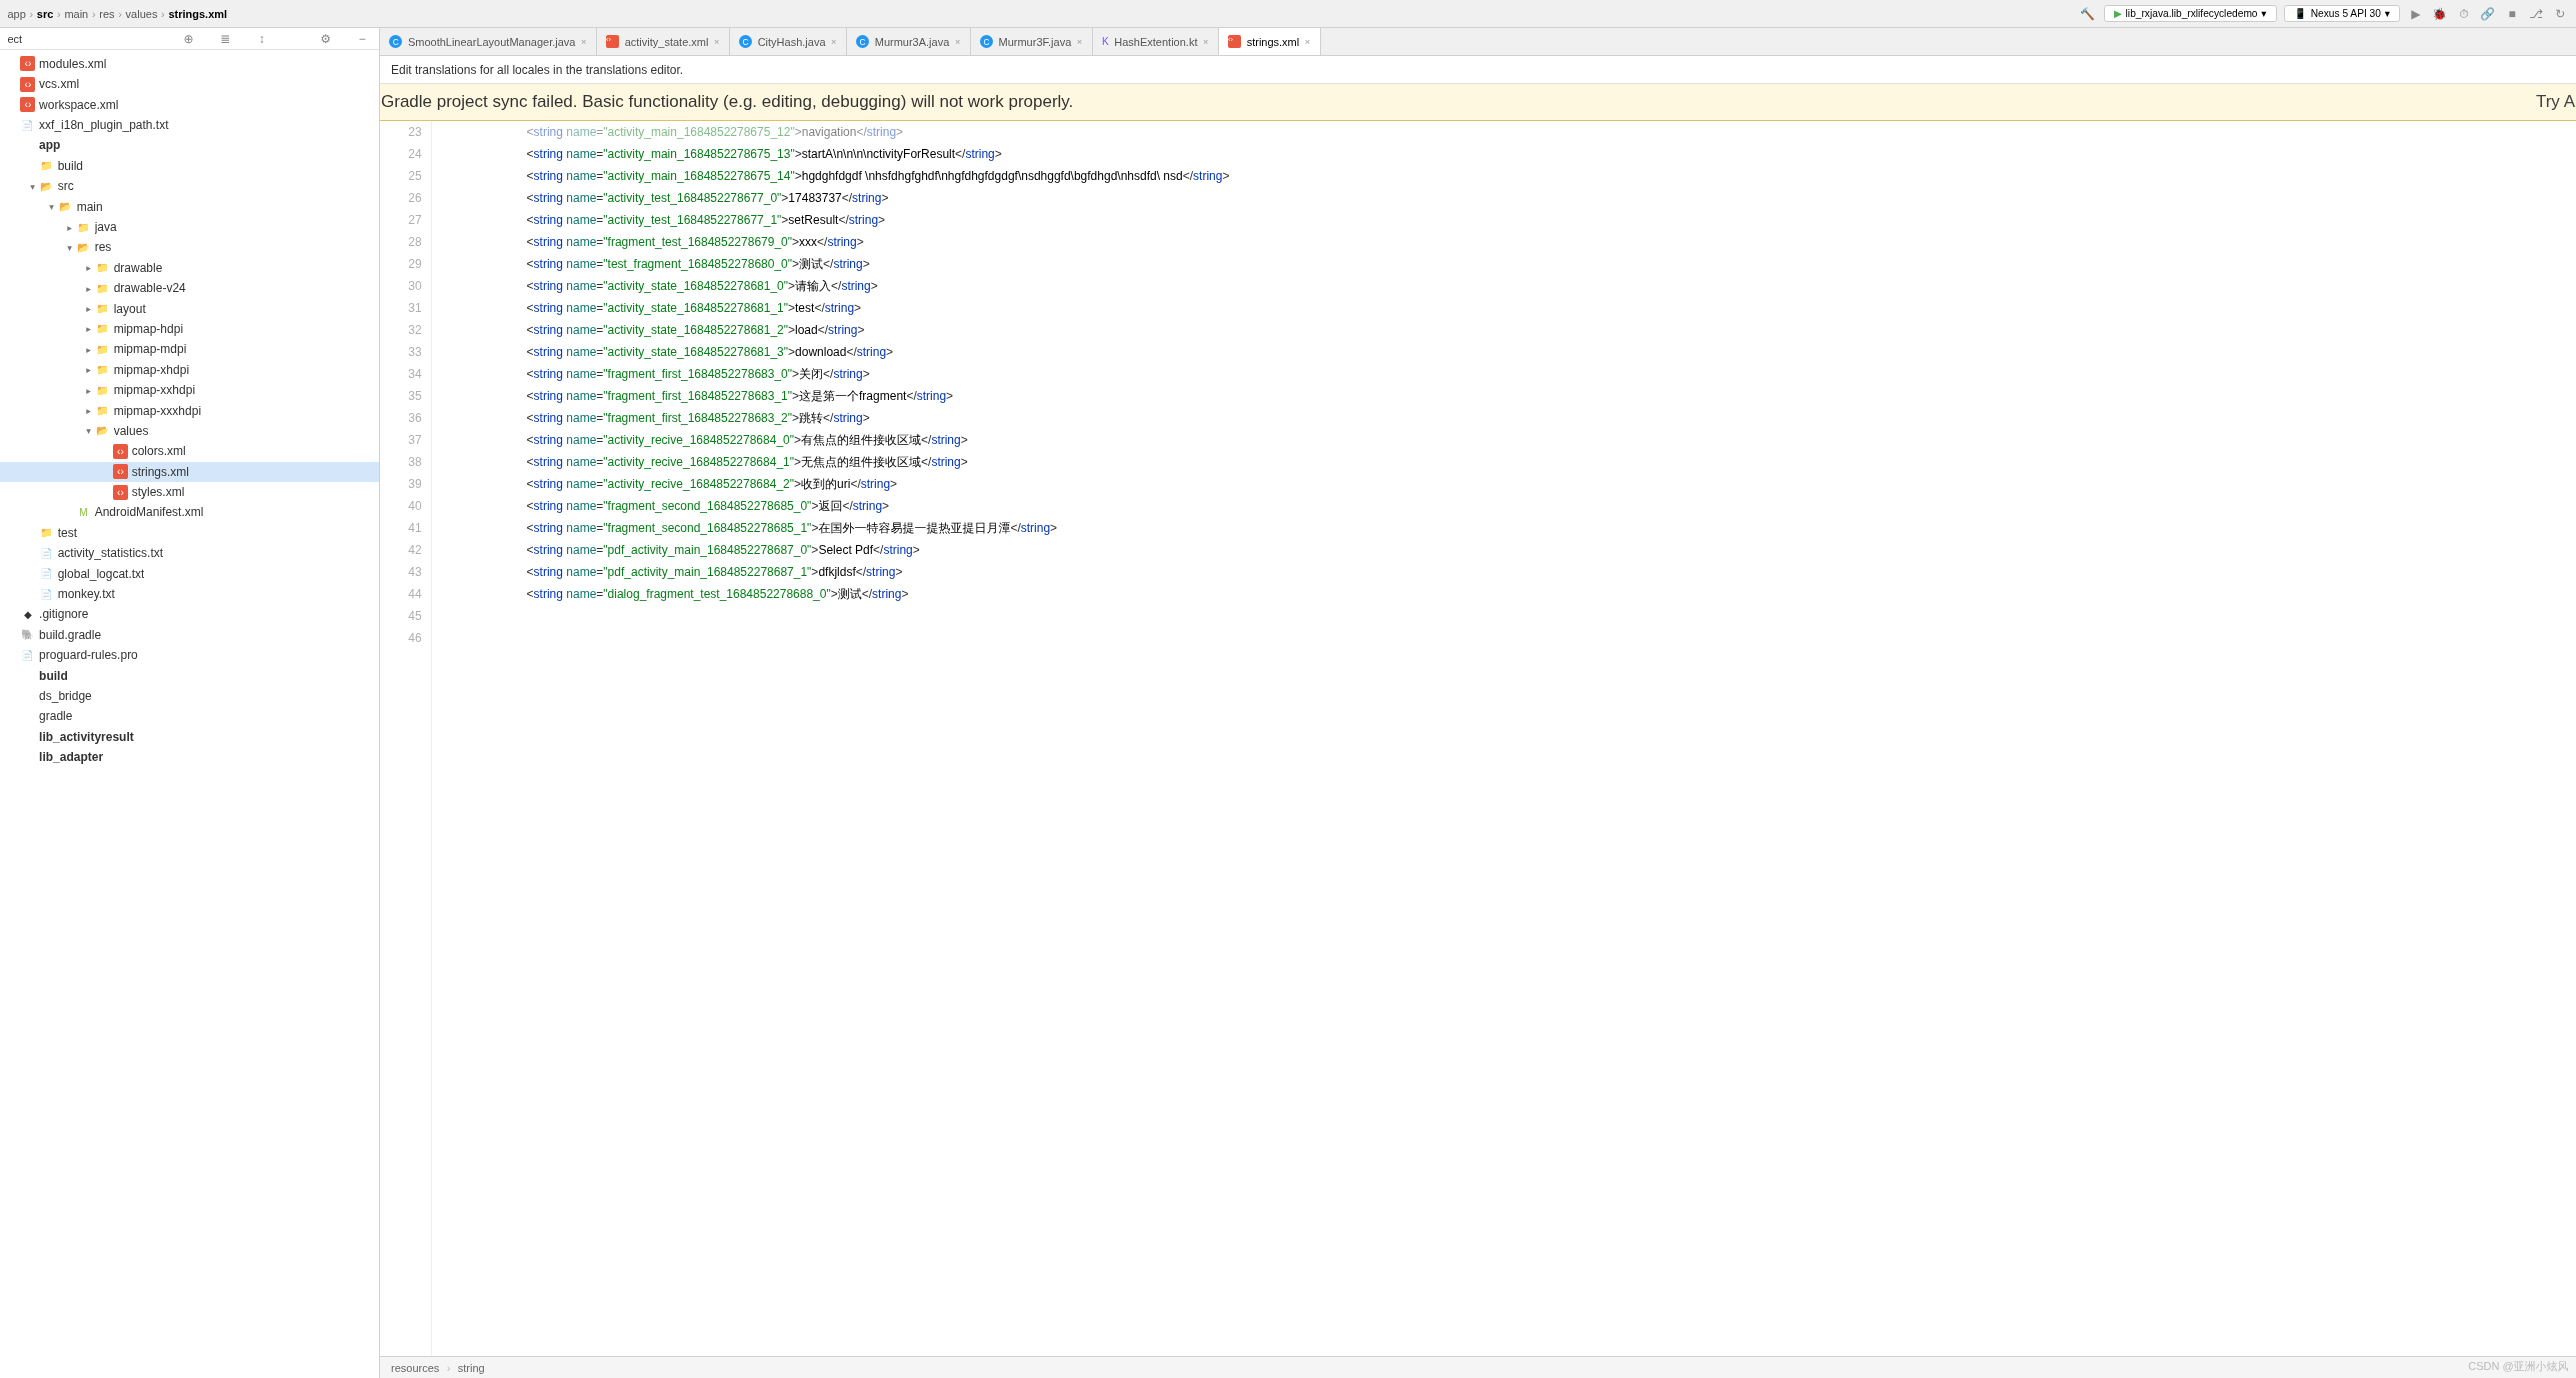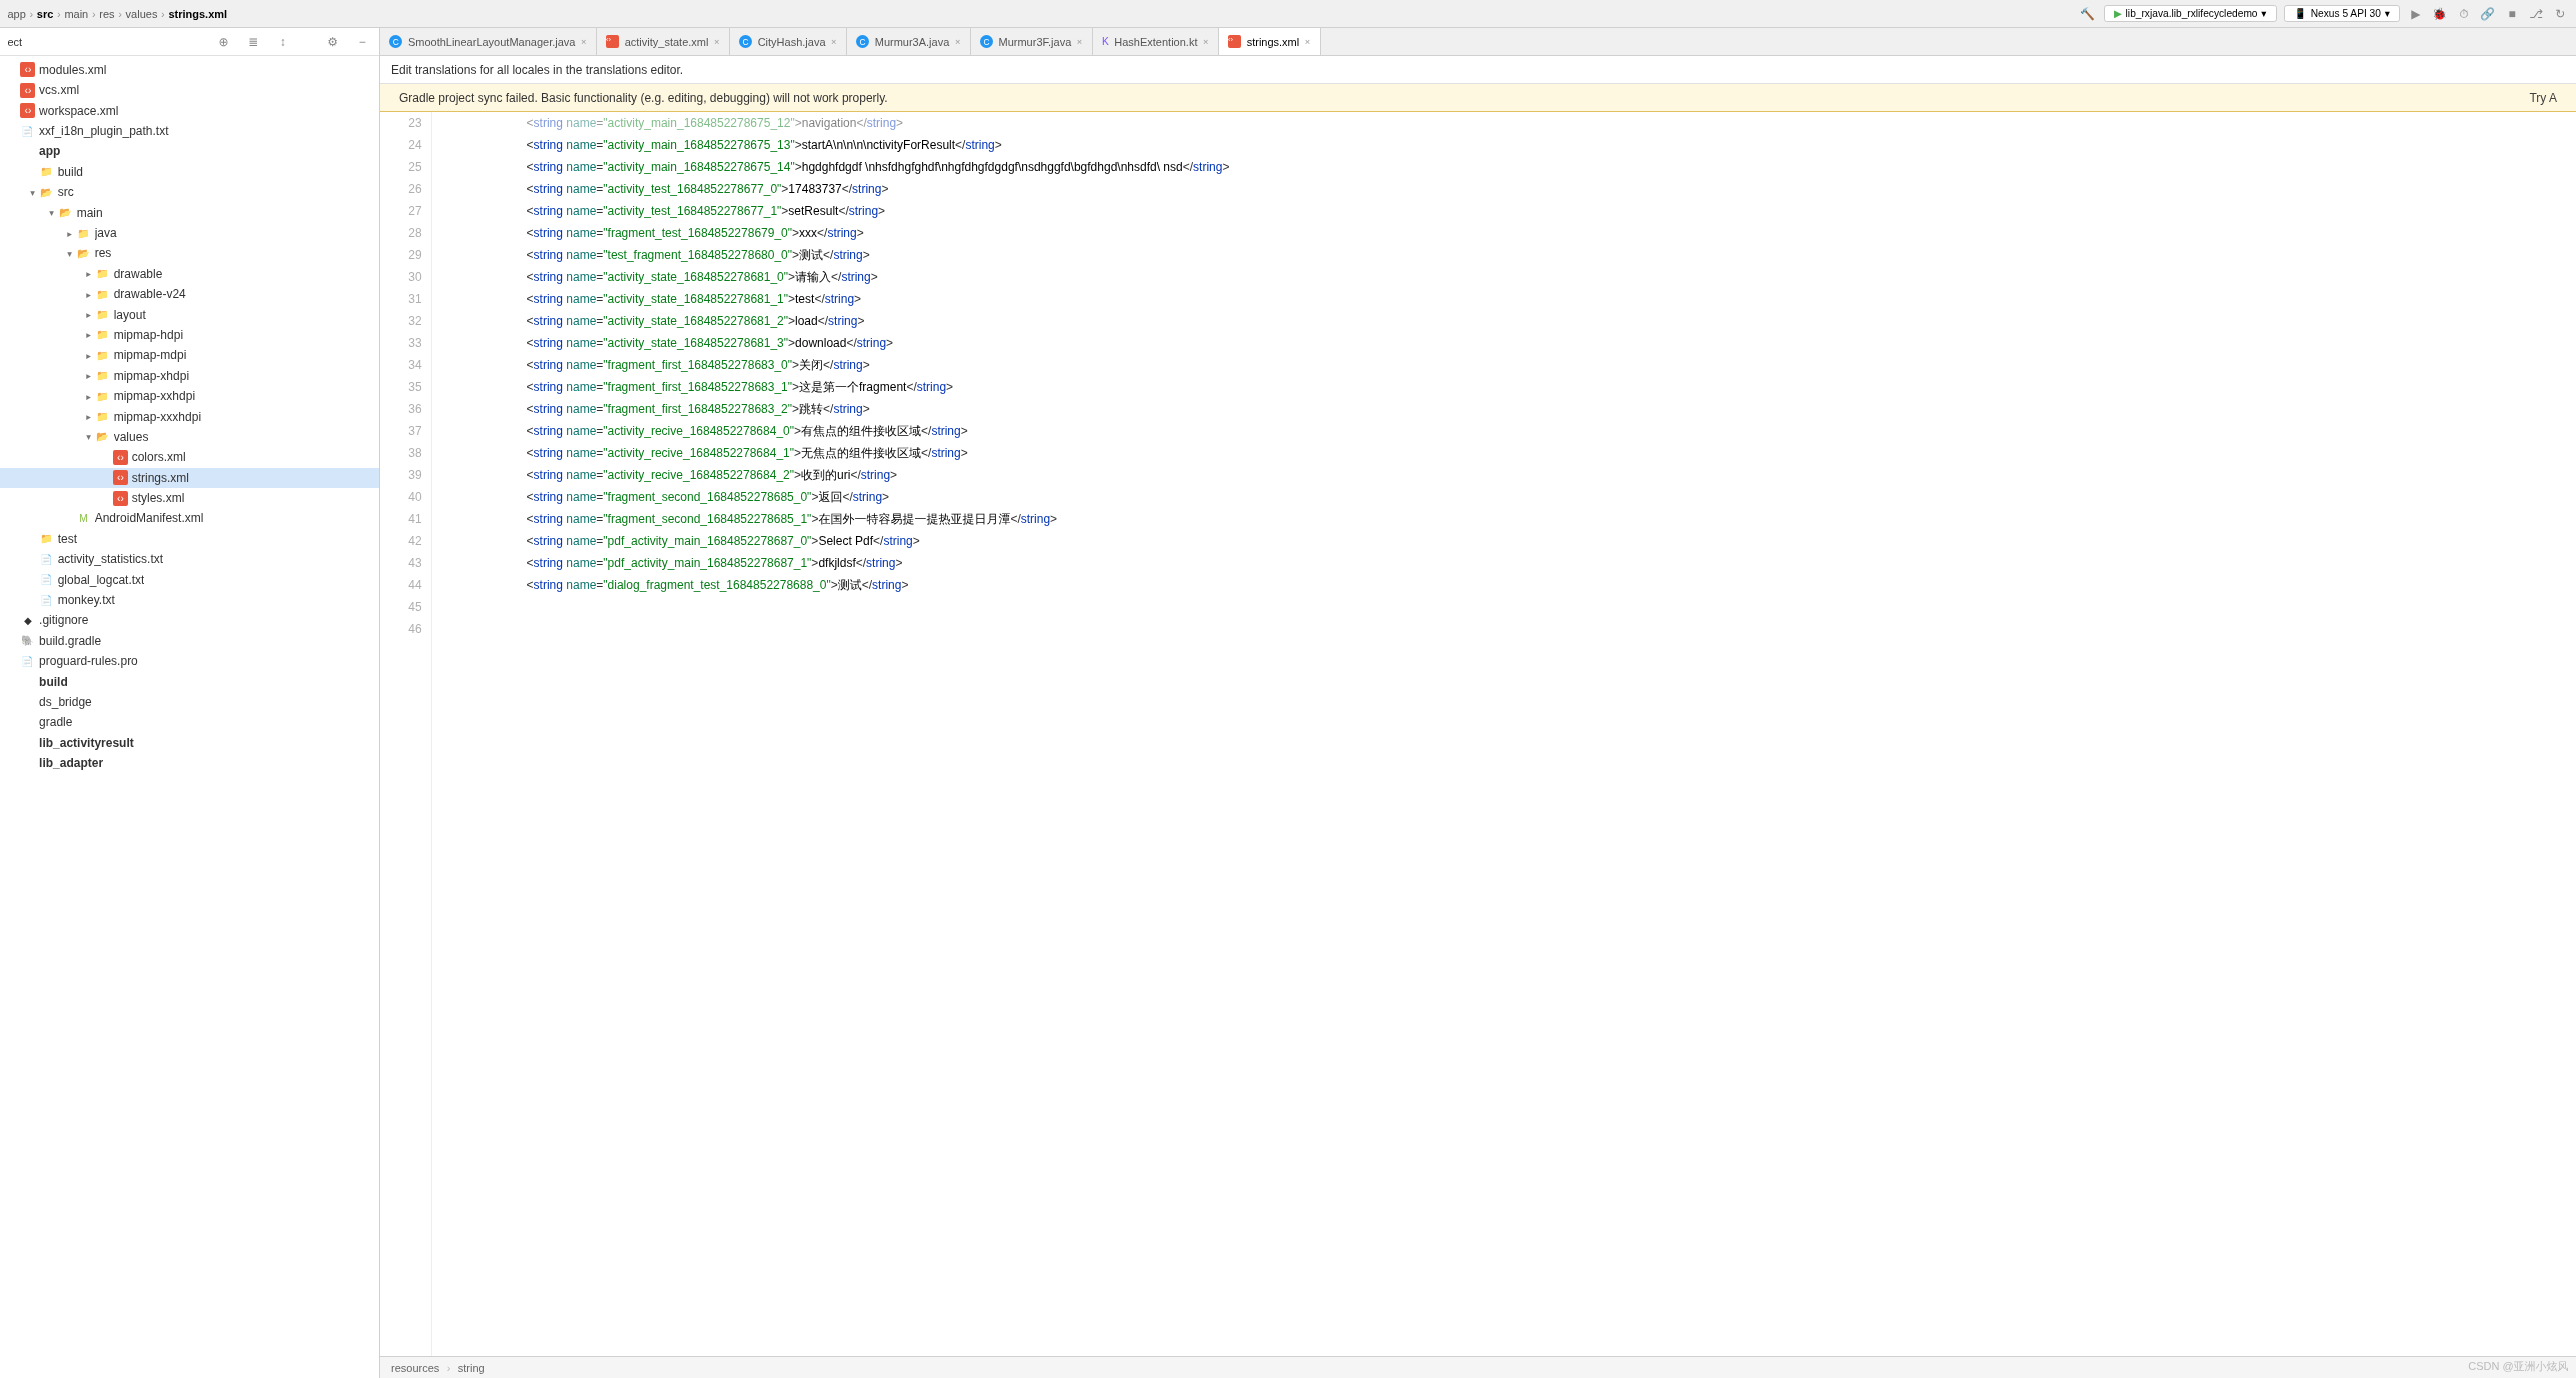--- a/index.html
+++ b/index.html
@@ -7,41 +7,41 @@
     .ide { display: flex; flex-direction: column; height: 100vh; }
     .top-toolbar { display: flex; align-items: center; height: 28px; background: #f0f0f0; border-bottom: 0.9px solid #d0d0d0; padding: 0 7.4px; gap: 3.7px; }
     .breadcrumb-top { display: flex; align-items: center; gap: 3.7px; font-size: 11px; color: #555; }
     .breadcrumb-top .sep { color: #999; }
     .breadcrumb-top .active { color: #000; font-weight: bold; }
     .top-right { margin-left: auto; display: flex; gap: 7.4px; align-items: center; }
     .dropdown-btn { padding: 1.9px 9.3px; border: 0.9px solid #ccc; border-radius: 2.8px; font-size: 10.2px; background: #fff; display: flex; align-items: center; gap: 3.7px; }
     .top-icon { width: 16.7px; height: 16.7px; display: flex; align-items: center; justify-content: center; color: #888; }
     .main-area { display: flex; flex: 1; min-height: 0; }
     .sidebar { width: 380px; background: #fff; border-right: 0.9px solid #d0d0d0; display: flex; flex-direction: column; }
-    .sidebar-toolbar { height: 28px; display: flex; align-items: center; padding: 0 7.4px; gap: 11px; border-bottom: 0.9px solid #e0e0e0; }
+    .sidebar-toolbar { height: 22px; display: flex; align-items: center; padding: 0 7.4px; gap: 18px; border-bottom: 0.9px solid #e0e0e0; }
     .sidebar-toolbar .left { flex: 1; font-size: 11px; color: #333; }
     .sidebar-toolbar .icon-btn { width: 18.6px; height: 18.6px; display: flex; align-items: center; justify-content: center; color: #888; cursor: pointer; }
     .tree { flex: 1; overflow-y: auto; padding: 3.7px 0; }
     .tree-item { display: flex; align-items: center; height: 20.4px; font-size: 12px; color: #333; padding-right: 7.4px; cursor: pointer; }
     .tree-item.selected { background: #d4e6f9; }
     .tree-item .indent { flex-shrink: 0; }
     .tree-item .arrow { width: 13px; flex-shrink: 0; font-size: 9.3px; color: #777; text-align: center; }
     .tree-item .file-icon { width: 15px; height: 15px; margin-right: 3.7px; display: flex; align-items: center; justify-content: center; font-size: 10.2px; flex-shrink: 0; }
     .tree-item .label { white-space: nowrap; overflow: hidden; text-overflow: ellipsis; }
     .tree-item.bold .label { font-weight: bold; }
     .icon-folder { color: #546e7a; }
     .icon-folder-open { color: #607d8b; }
     .icon-xml { background: #e9573f; color: #fff; border-radius: 1.9px; width: 13px; height: 13px; font-size: 7.4px; }
     .editor-panel { flex: 1; display: flex; flex-direction: column; background: #fff; min-width: 0; }
     .tabs { display: flex; height: 28px; background: #f0f0f0; border-bottom: 0.9px solid #d0d0d0; }
     .tab { display: flex; align-items: center; padding: 0 9.3px; gap: 5.6px; border-right: 0.9px solid #d0d0d0; font-size: 11px; color: #555; cursor: pointer; }
     .tab.active { background: #fff; color: #000; }
     .tab .close { font-size: 9.3px; color: #999; }
     .info-bar { height: 28px; background: #fff; display: flex; align-items: center; padding: 0 11px; font-size: 12px; color: #333; border-bottom: 0.9px solid #e0e0e0; }
-    .warning-bar { height: 28px; background: #fff8e1; display: flex; align-items: center; padding: 0 19px; font-size: 12px; color: #333; border-bottom: 0.9px solid #e0c060; }
+    .warning-bar { height: 37px; background: #fff8e1; display: flex; align-items: center; padding: 0 1px; font-size: 17px; color: #333; border-bottom: 0.9px solid #e0c060; }
     .warning-bar .link { margin-left: auto; color: #404040; cursor: pointer; }
     .editor { flex: 1; display: flex; overflow: auto; font-family: "JetBrains Mono", "Menlo", "Consolas", monospace; font-size: 12px; line-height: 22px; justify-content: space-between; }
     .gutter { width: 52px; background: #fff; color: #b0b0b0; text-align: right; padding-right: 9.3px; border-right: 0.9px solid #eee; flex-shrink: 0; }
     .gutter .ln { height: 22px; }
     .code { flex: 1; padding-left: 5.6px; white-space: nowrap; }
     .code .line { height: 22px; }
     .code .pad { display: inline-block; width: 89px; }
     .t-tag { color: #0033b3; }
     .t-attr { color: #0f766e; }
     .t-str { color: #067d17; }

